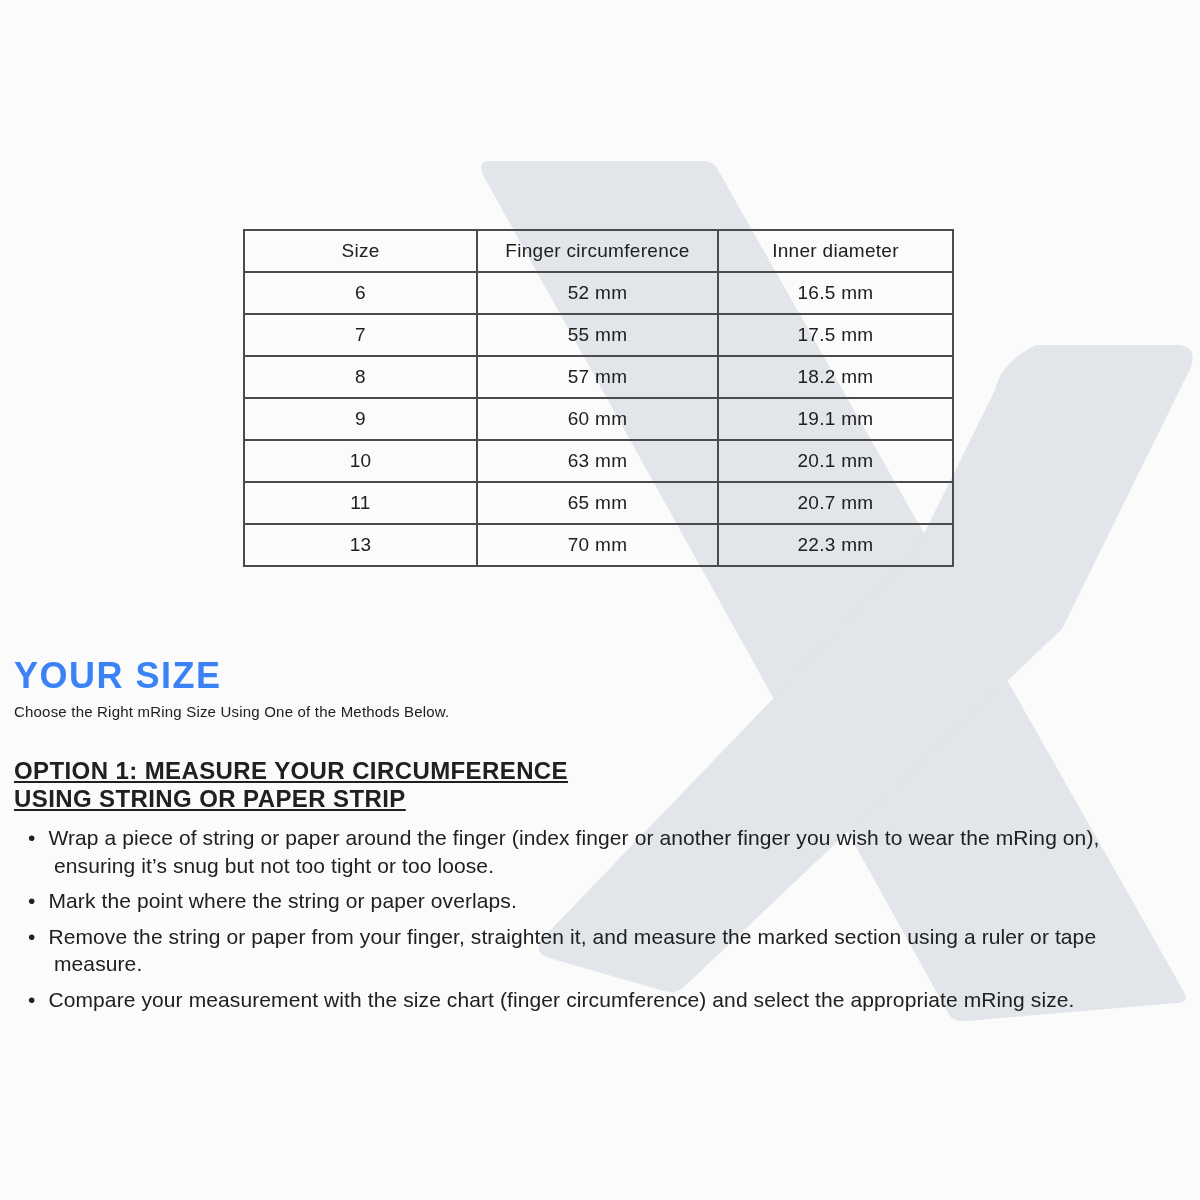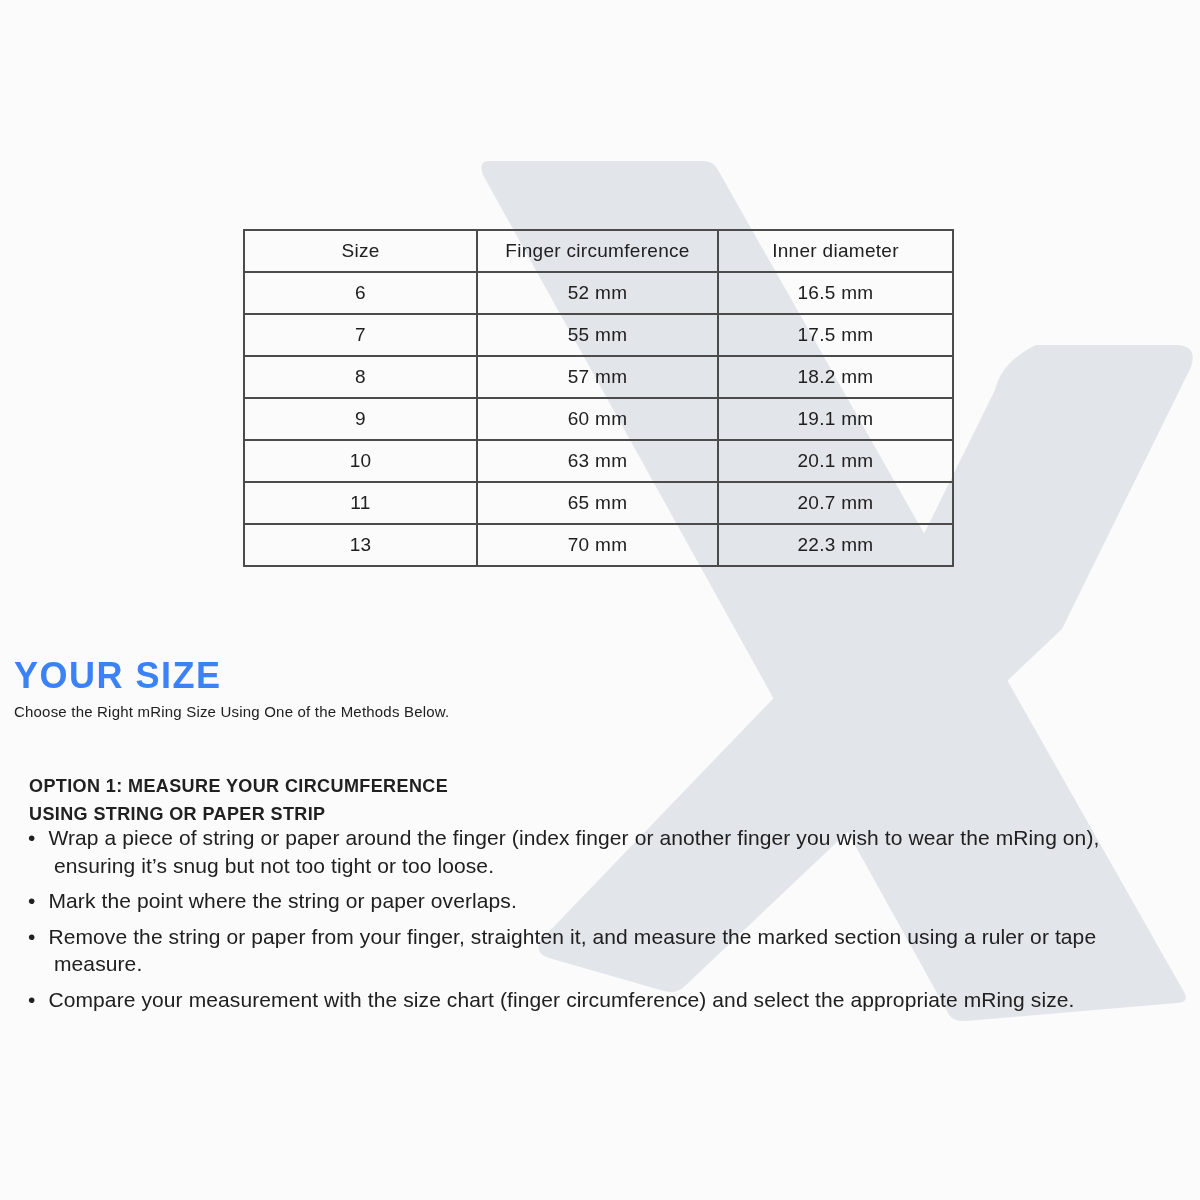--- a/index.html
+++ b/index.html
@@ -77,25 +77,26 @@
     margin: 0;
     font-size: 15px;
     font-weight: 500;
     letter-spacing: 0.2px;
     white-space: nowrap;
   }
   h2.option-heading {
     position: absolute;
     left: 2px;
     top: 757px;
-    margin: 15px;
-    font-size: 18px;
+    margin: 0;
+    font-size: 24px;
     font-weight: 700;
     line-height: 28px;
     letter-spacing: 0.4px;
+    text-decoration: underline;
   }
   ul.instructions {
     position: absolute;
     left: 0px;
     top: 816px;
     margin: 0;
     padding: 0;
     width: 1125px;
     list-style: none;
     font-size: 21px;

